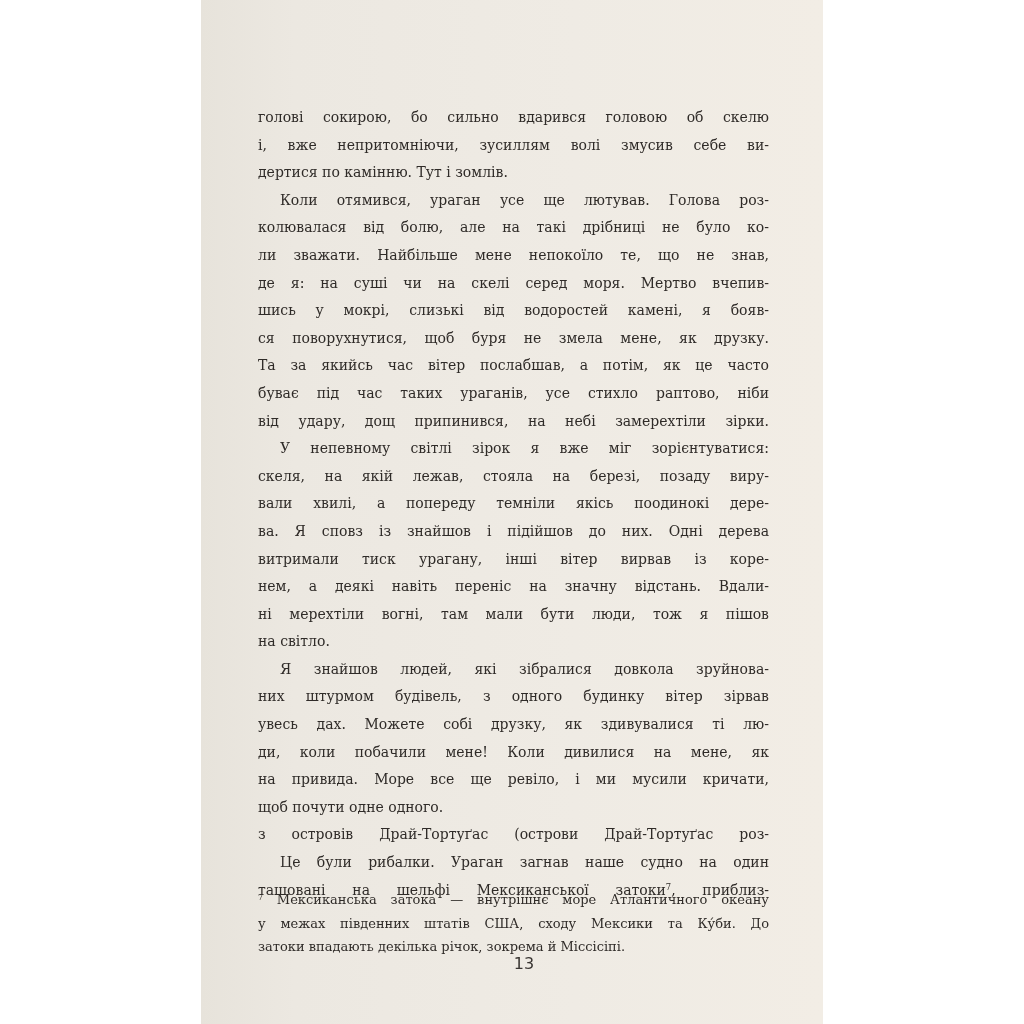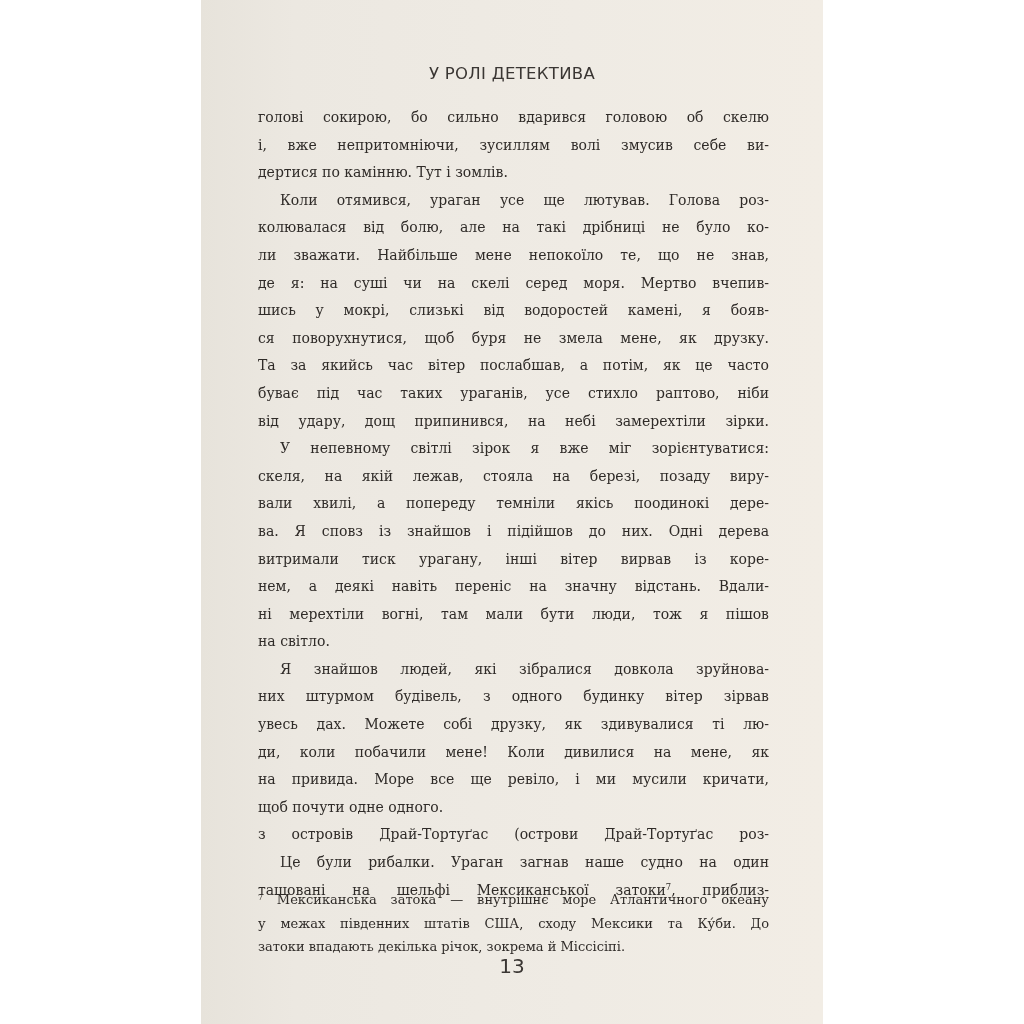--- a/index.html
+++ b/index.html
@@ -24,29 +24,28 @@
   .line.last { text-align-last: left; }
   .line.indent { padding-left: 22px; }
   .footnotes {
     position: absolute; left: 57px; top: 888px; width: 511px;
     font-family: "DejaVu Serif", serif; font-size: 13px; line-height: 23.5px; color: #2f2b28;
   }
   .fn-line { display: block; white-space: nowrap; text-align: justify; text-align-last: justify; height: 23.5px; }
   .fn-line.last { text-align-last: left; }
   sup { font-size: 0.6em; vertical-align: 0.55em; line-height: 0; }
   .folio {
-    position: absolute; left: 0; width: 100%; top: 954px; text-align: center;
-    font-family: "DejaVu Sans", sans-serif; font-size: 20px; color: #3a3633;
+    position: absolute; left: 12px; width: 100%; top: 954px; text-align: center;
+    font-family: "DejaVu Sans", sans-serif; font-size: 16px; color: #3a3633;
   }
 </style>
 </head>
 <body>
 
 <div class="page">
-  <div class="running-head">У РОЛІ ДЕТЕКТИВА</div>
 
   <div class="body-text" id="body-text">
       <span class="line">голові сокирою, бо сильно вдарився головою об скелю</span>
       <span class="line">і, вже непритомніючи, зусиллям волі змусив себе ви-</span>
       <span class="line last">дертися по камінню. Тут і зомлів.</span>
       <span class="line indent">Коли отямився, ураган усе ще лютував. Голова роз-</span>
       <span class="line">колювалася від болю, але на такі дрібниці не було ко-</span>
       <span class="line">ли зважати. Найбільше мене непокоїло те, що не знав,</span>
       <span class="line">де я: на суші чи на скелі серед моря. Мертво вчепив-</span>
       <span class="line">шись у мокрі, слизькі від водоростей камені, я бояв-</span>

